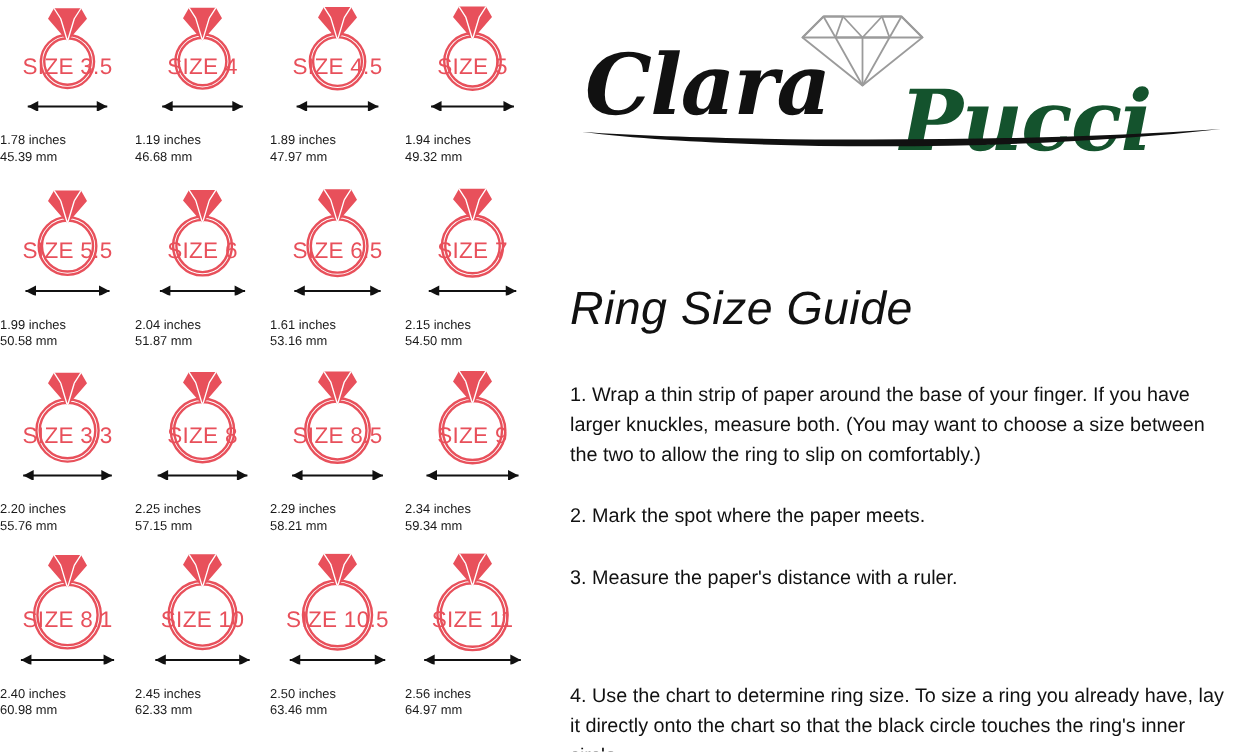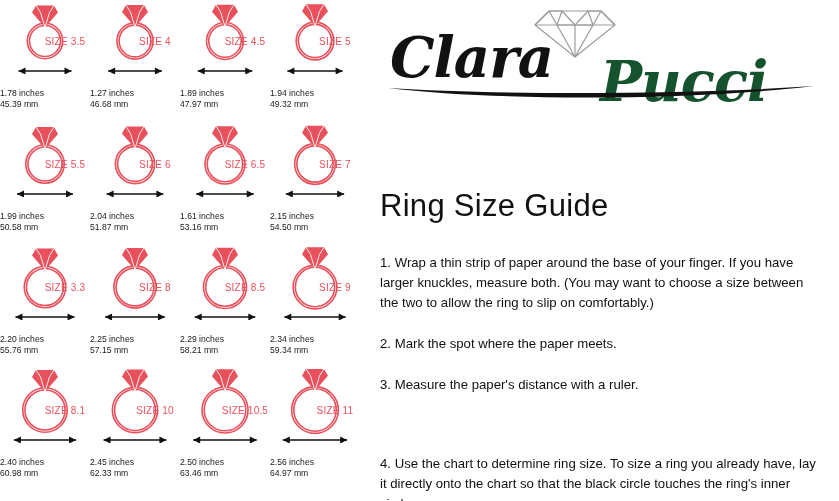--- a/index.html
+++ b/index.html
@@ -48,25 +48,24 @@
     position: absolute;
     left: 0;
     top: 0;
   }
   .size-label {
     position: absolute;
     left: 0;
     top: 36px;
     width: 90px;
     text-align: center;
-    font-size: 10px;
+    font-size: 15px;
     color: #e8505b;
     letter-spacing: .2px;
     font-family: "Liberation Sans", sans-serif;
-    padding-left: 20px;
   }
   .meas {
     position: absolute;
     left: 0;
     top: 88px;
     width: 90px;
     text-align: left;
     font-size: 8.6px;
     line-height: 11.2px;
     color: #1a1a1a;
@@ -126,20 +125,21 @@
     height: 14px;
   }
 
   #guide-title {
     position: absolute;
     left: 20px;
     top: 188px;
     font-size: 31px;
     color: #111111;
     letter-spacing: .3px;
+    font-style: italic;
   }
   .step {
     position: absolute;
     left: 20px;
     width: 440px;
     font-size: 13.2px;
     line-height: 20px;
     color: #111111;
   }
   .step .num {
@@ -182,21 +182,21 @@
               <circle cx="45" cy="41" r="15.88" fill="none" stroke="#e8505b" stroke-width="1.6"></circle>
               <path d="M32 12.119999999999997 L58 12.119999999999997 L54 5.119999999999997 L36 5.119999999999997 Z M32 12.119999999999997 L45 27.119999999999997 L58 12.119999999999997 Z" fill="#e8505b"></path>
               <path d="M36 5.119999999999997 L40.5 12.119999999999997 M54 5.119999999999997 L49.5 12.119999999999997 M40.5 12.119999999999997 L45 27.119999999999997 M49.5 12.119999999999997 L45 27.119999999999997" stroke="#ffffff" stroke-width="0.9" fill="none"></path>
               <path d="M18.119999999999997 71 L71.88 71" stroke="#111111" stroke-width="1.4"></path>
               <path d="M18.119999999999997 71 l7 -3.6 l0 7.2 Z" fill="#111111"></path>
               <path d="M71.88 71 l-7 -3.6 l0 7.2 Z" fill="#111111"></path>
             </svg>
             <div class="size-label">SIZE 4</div>
           </div>
           <div class="meas">
-            <div>1.27 inches</div>
+            <div>1.19 inches</div>
             <div>46.68 mm</div>
           </div>
         </div>
         <div class="ring-cell">
           <div class="ring-art">
             <svg width="90" height="74" viewBox="0 0 90 74">
               <circle cx="45" cy="41" r="18.46" fill="none" stroke="#e8505b" stroke-width="1.6"></circle>
               <circle cx="45" cy="41" r="16.26" fill="none" stroke="#e8505b" stroke-width="1.6"></circle>
               <path d="M32 11.739999999999998 L58 11.739999999999998 L54 4.739999999999998 L36 4.739999999999998 Z M32 11.739999999999998 L45 26.74 L58 11.739999999999998 Z" fill="#e8505b"></path>
               <path d="M36 4.739999999999998 L40.5 11.739999999999998 M54 4.739999999999998 L49.5 11.739999999999998 M40.5 11.739999999999998 L45 26.74 M49.5 11.739999999999998 L45 26.74" stroke="#ffffff" stroke-width="0.9" fill="none"></path>

